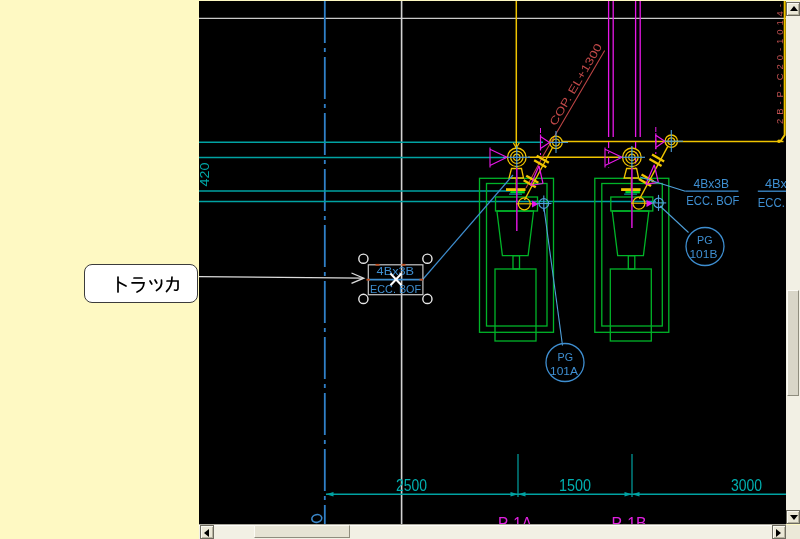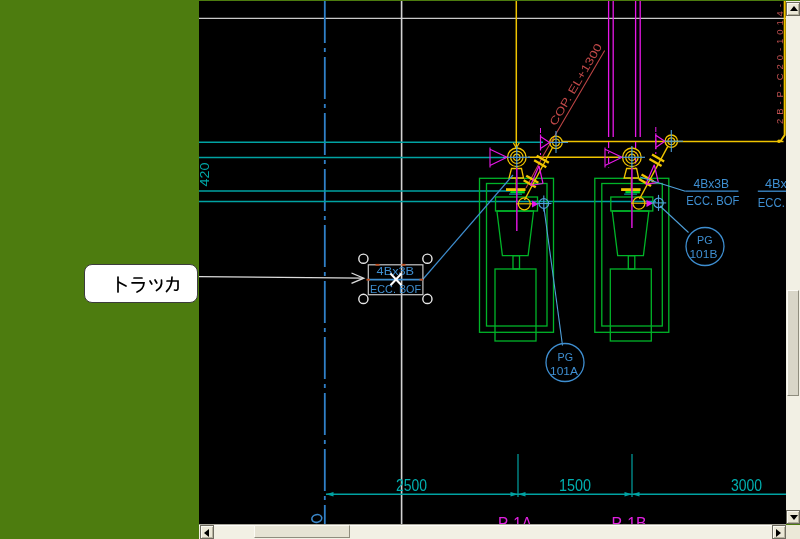--- a/index.html
+++ b/index.html
@@ -1,16 +1,16 @@
 <!DOCTYPE html>
 <html><head>
 <meta charset="utf-8">
 <style>
   html,body{margin:0;padding:0;background:#ffffff;width:800px;height:539px;overflow:hidden;}
-  #page{position:absolute;left:0;top:0;width:800px;height:539px;background:#4d7c0f;font-family:"Liberation Sans",sans-serif;}
+  #page{position:absolute;left:0;top:0;width:800px;height:539px;background:#fef9c3;font-family:"Liberation Sans",sans-serif;}
   .btn{position:absolute;background:#ebe8d7;border:1px solid #6e6c60;box-shadow:inset 1px 1px 0 #fbfaf3, inset -1px -1px 0 #b6b3a0;}
   .tri{position:absolute;width:0;height:0;}
 </style>
 </head>
 <body>
 <div id="page">
 
 <svg id="cv" style="position:absolute;left:199px;top:1px;" width="587" height="523" viewBox="199 1 587 523">
   <rect x="199" y="1" width="587" height="523" fill="#000000"></rect>
 

